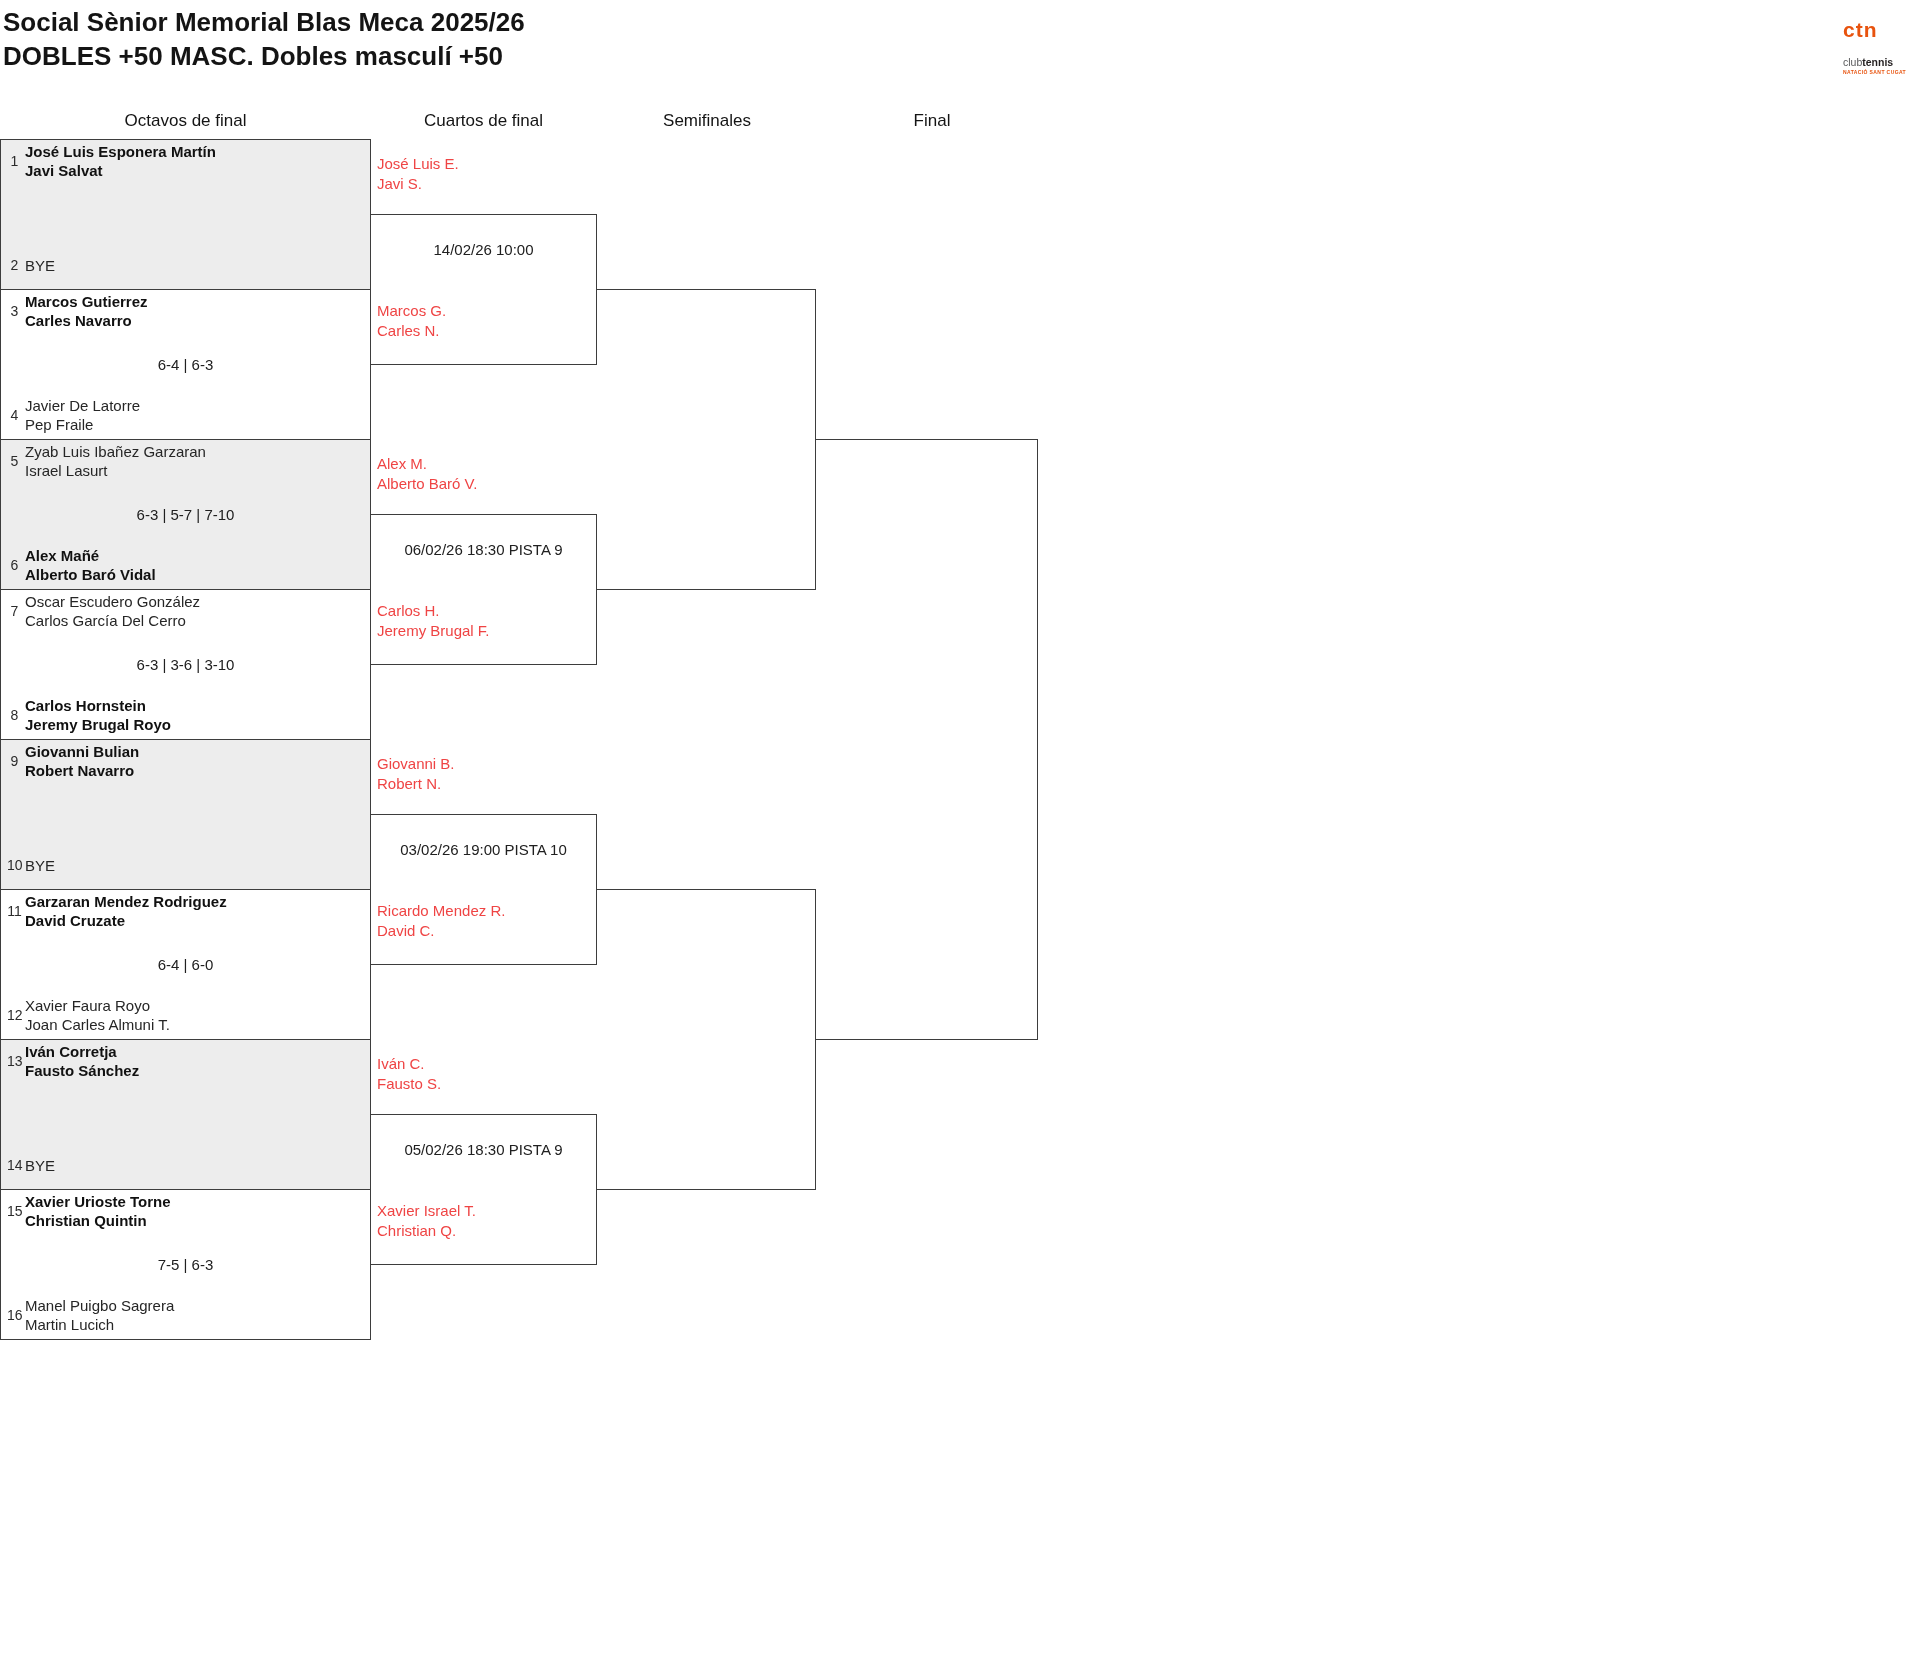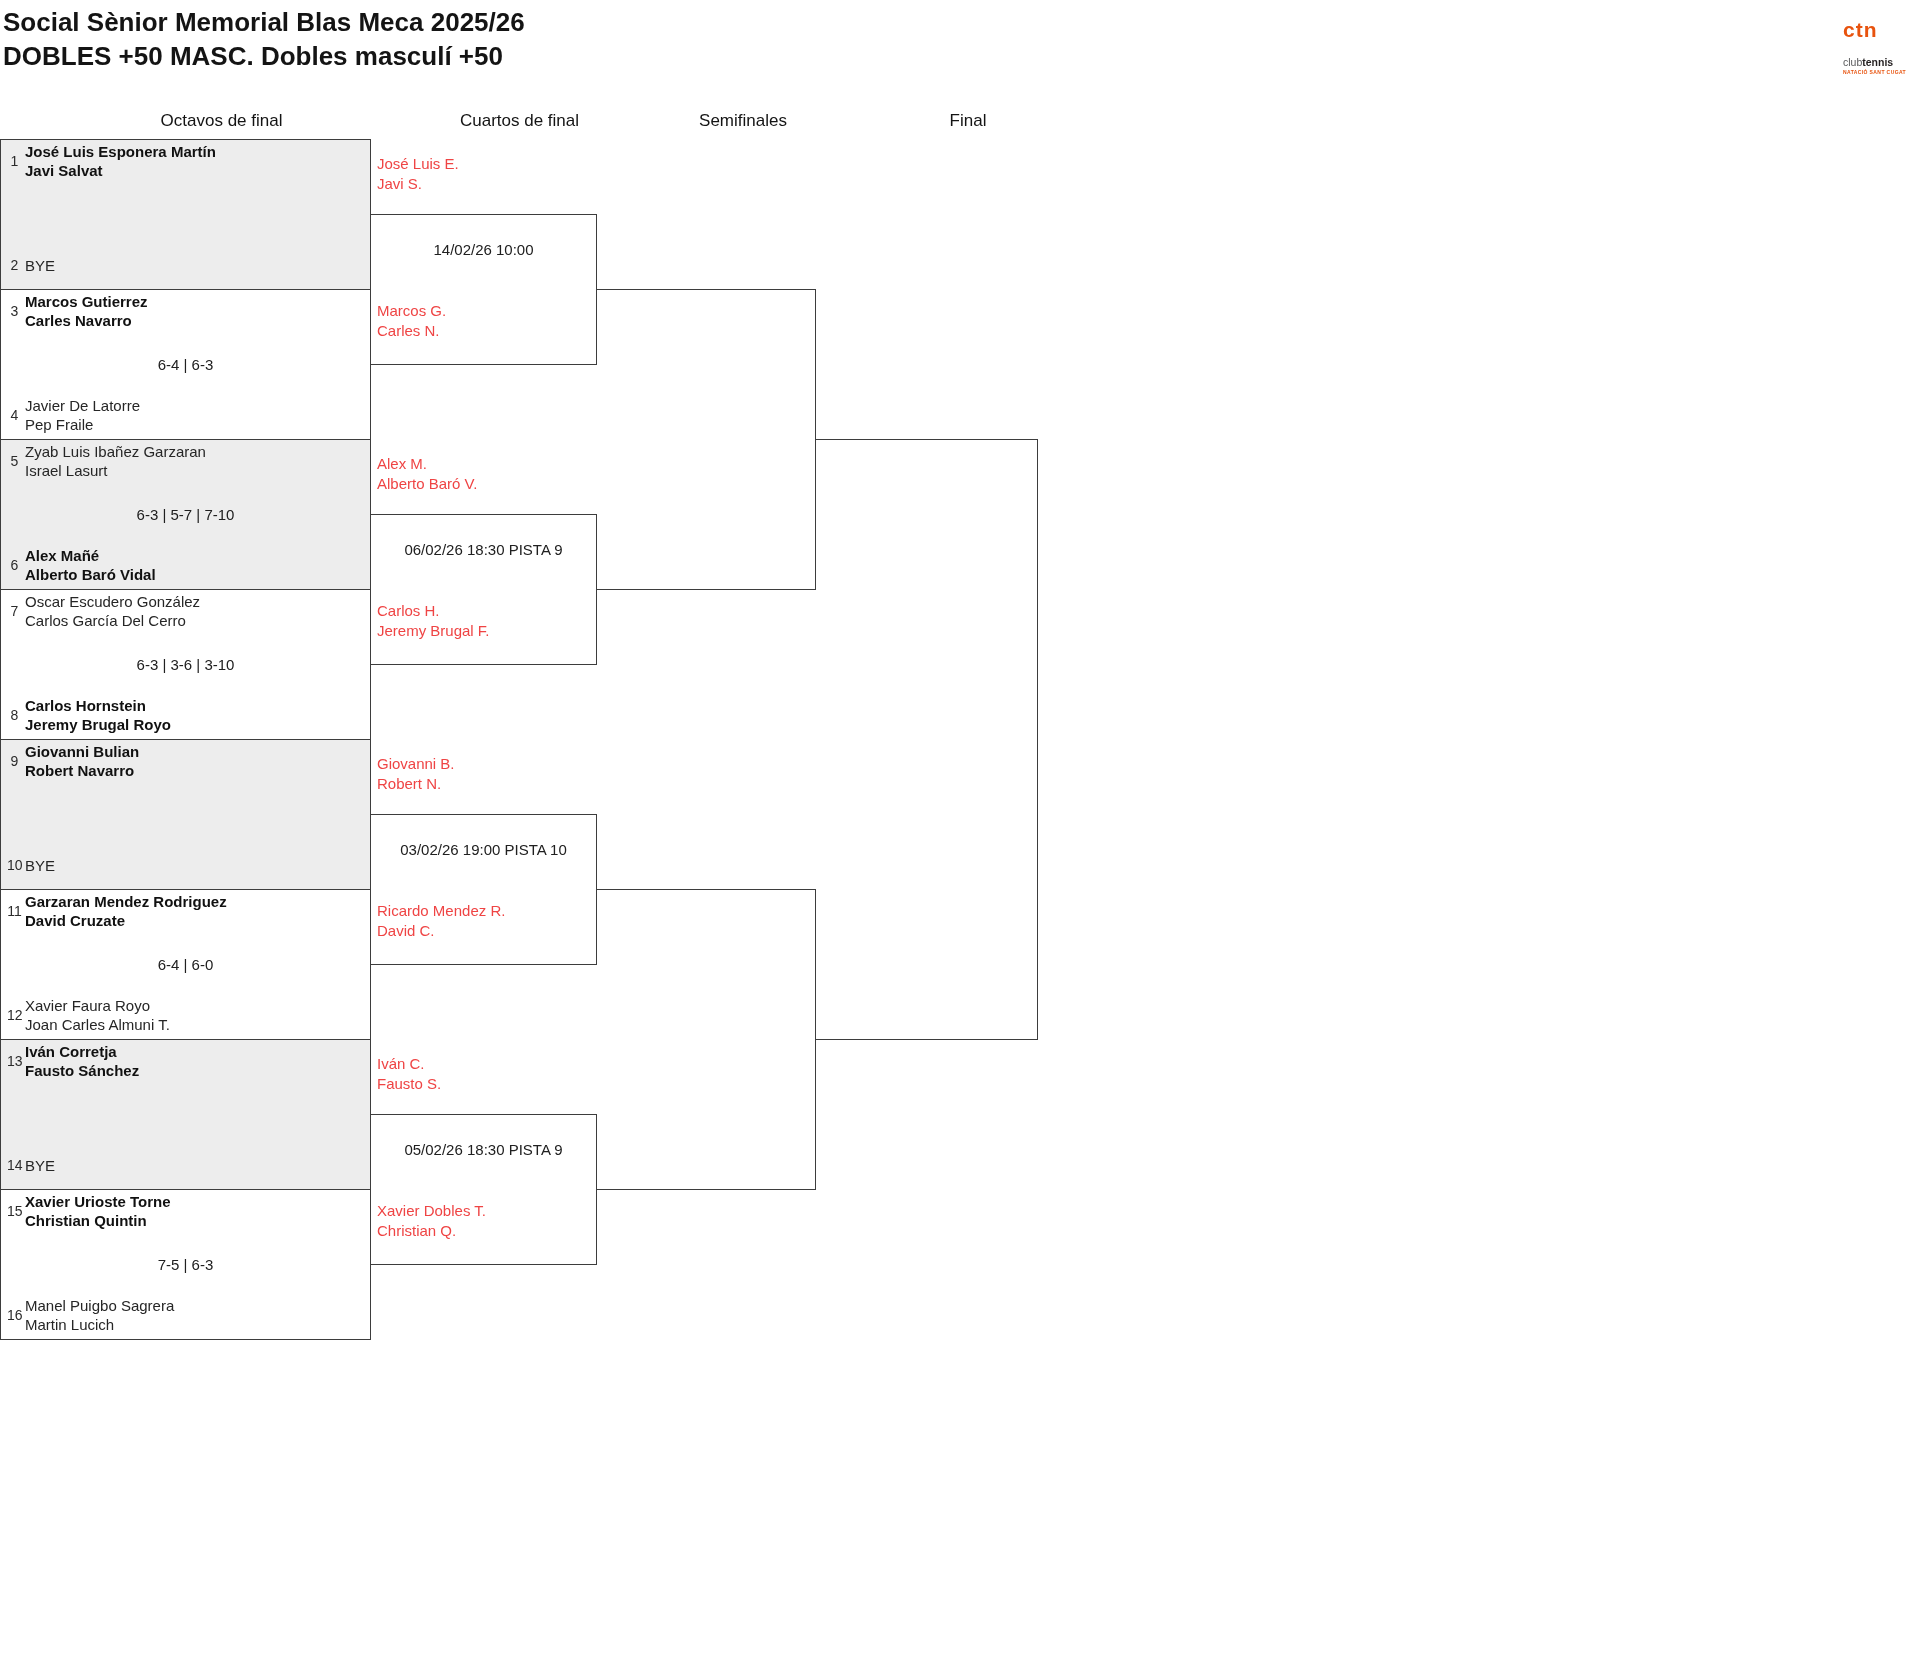--- a/index.html
+++ b/index.html
@@ -37,21 +37,21 @@
   }
   .logo-word .w1 { color:#58595b; font-weight:500; }
   .logo-word .w2 { color:#231f20; font-weight:800; }
   .logo-sub {
     display:block; font-size:5px; margin-top:2px; letter-spacing:0.4px;
     color:#e8530e; white-space:nowrap; font-weight:600;
   }
 
   .round-header {
     position:absolute; top:111px; text-align:center;
-    font-size:17px; font-weight:500; color:#141414;padding-left:36px;
+    font-size:17px; font-weight:500; color:#141414;
   }
   .rh-r16  { left:0;     width:371px; }
   .rh-qf   { left:370px; width:227px; }
   .rh-sf   { left:607px; width:200px; }
   .rh-f    { left:832px; width:200px; }
 
   
   .obox {
     position:absolute; left:0; width:371px; height:151px;
     border:1px solid #3d3d3d; box-sizing:border-box;
@@ -298,21 +298,21 @@
     <span class="nline">David C.</span>
   </div>
 
   <div class="qf-team" style="top:1054px">
     <span class="nline">Iván C.</span><br>
     <span class="nline">Fausto S.</span>
   </div>
   <div class="qf-rect" style="top:1114px"></div>
   <div class="qf-date" style="top:1141px">05/02/26 18:30 PISTA 9</div>
   <div class="qf-team" style="top:1201px">
-    <span class="nline">Xavier Dobles T.</span><br>
+    <span class="nline">Xavier Israel T.</span><br>
     <span class="nline">Christian Q.</span>
   </div>
 
   <div class="hline" style="left:596px;top:289px;width:220px"></div>
   <div class="hline" style="left:596px;top:589px;width:220px"></div>
   <div class="vline" style="left:815px;top:289px;height:301px"></div>
   <div class="hline" style="left:815px;top:439px;width:223px"></div>
 
   <div class="hline" style="left:596px;top:889px;width:220px"></div>
   <div class="hline" style="left:596px;top:1189px;width:220px"></div>

